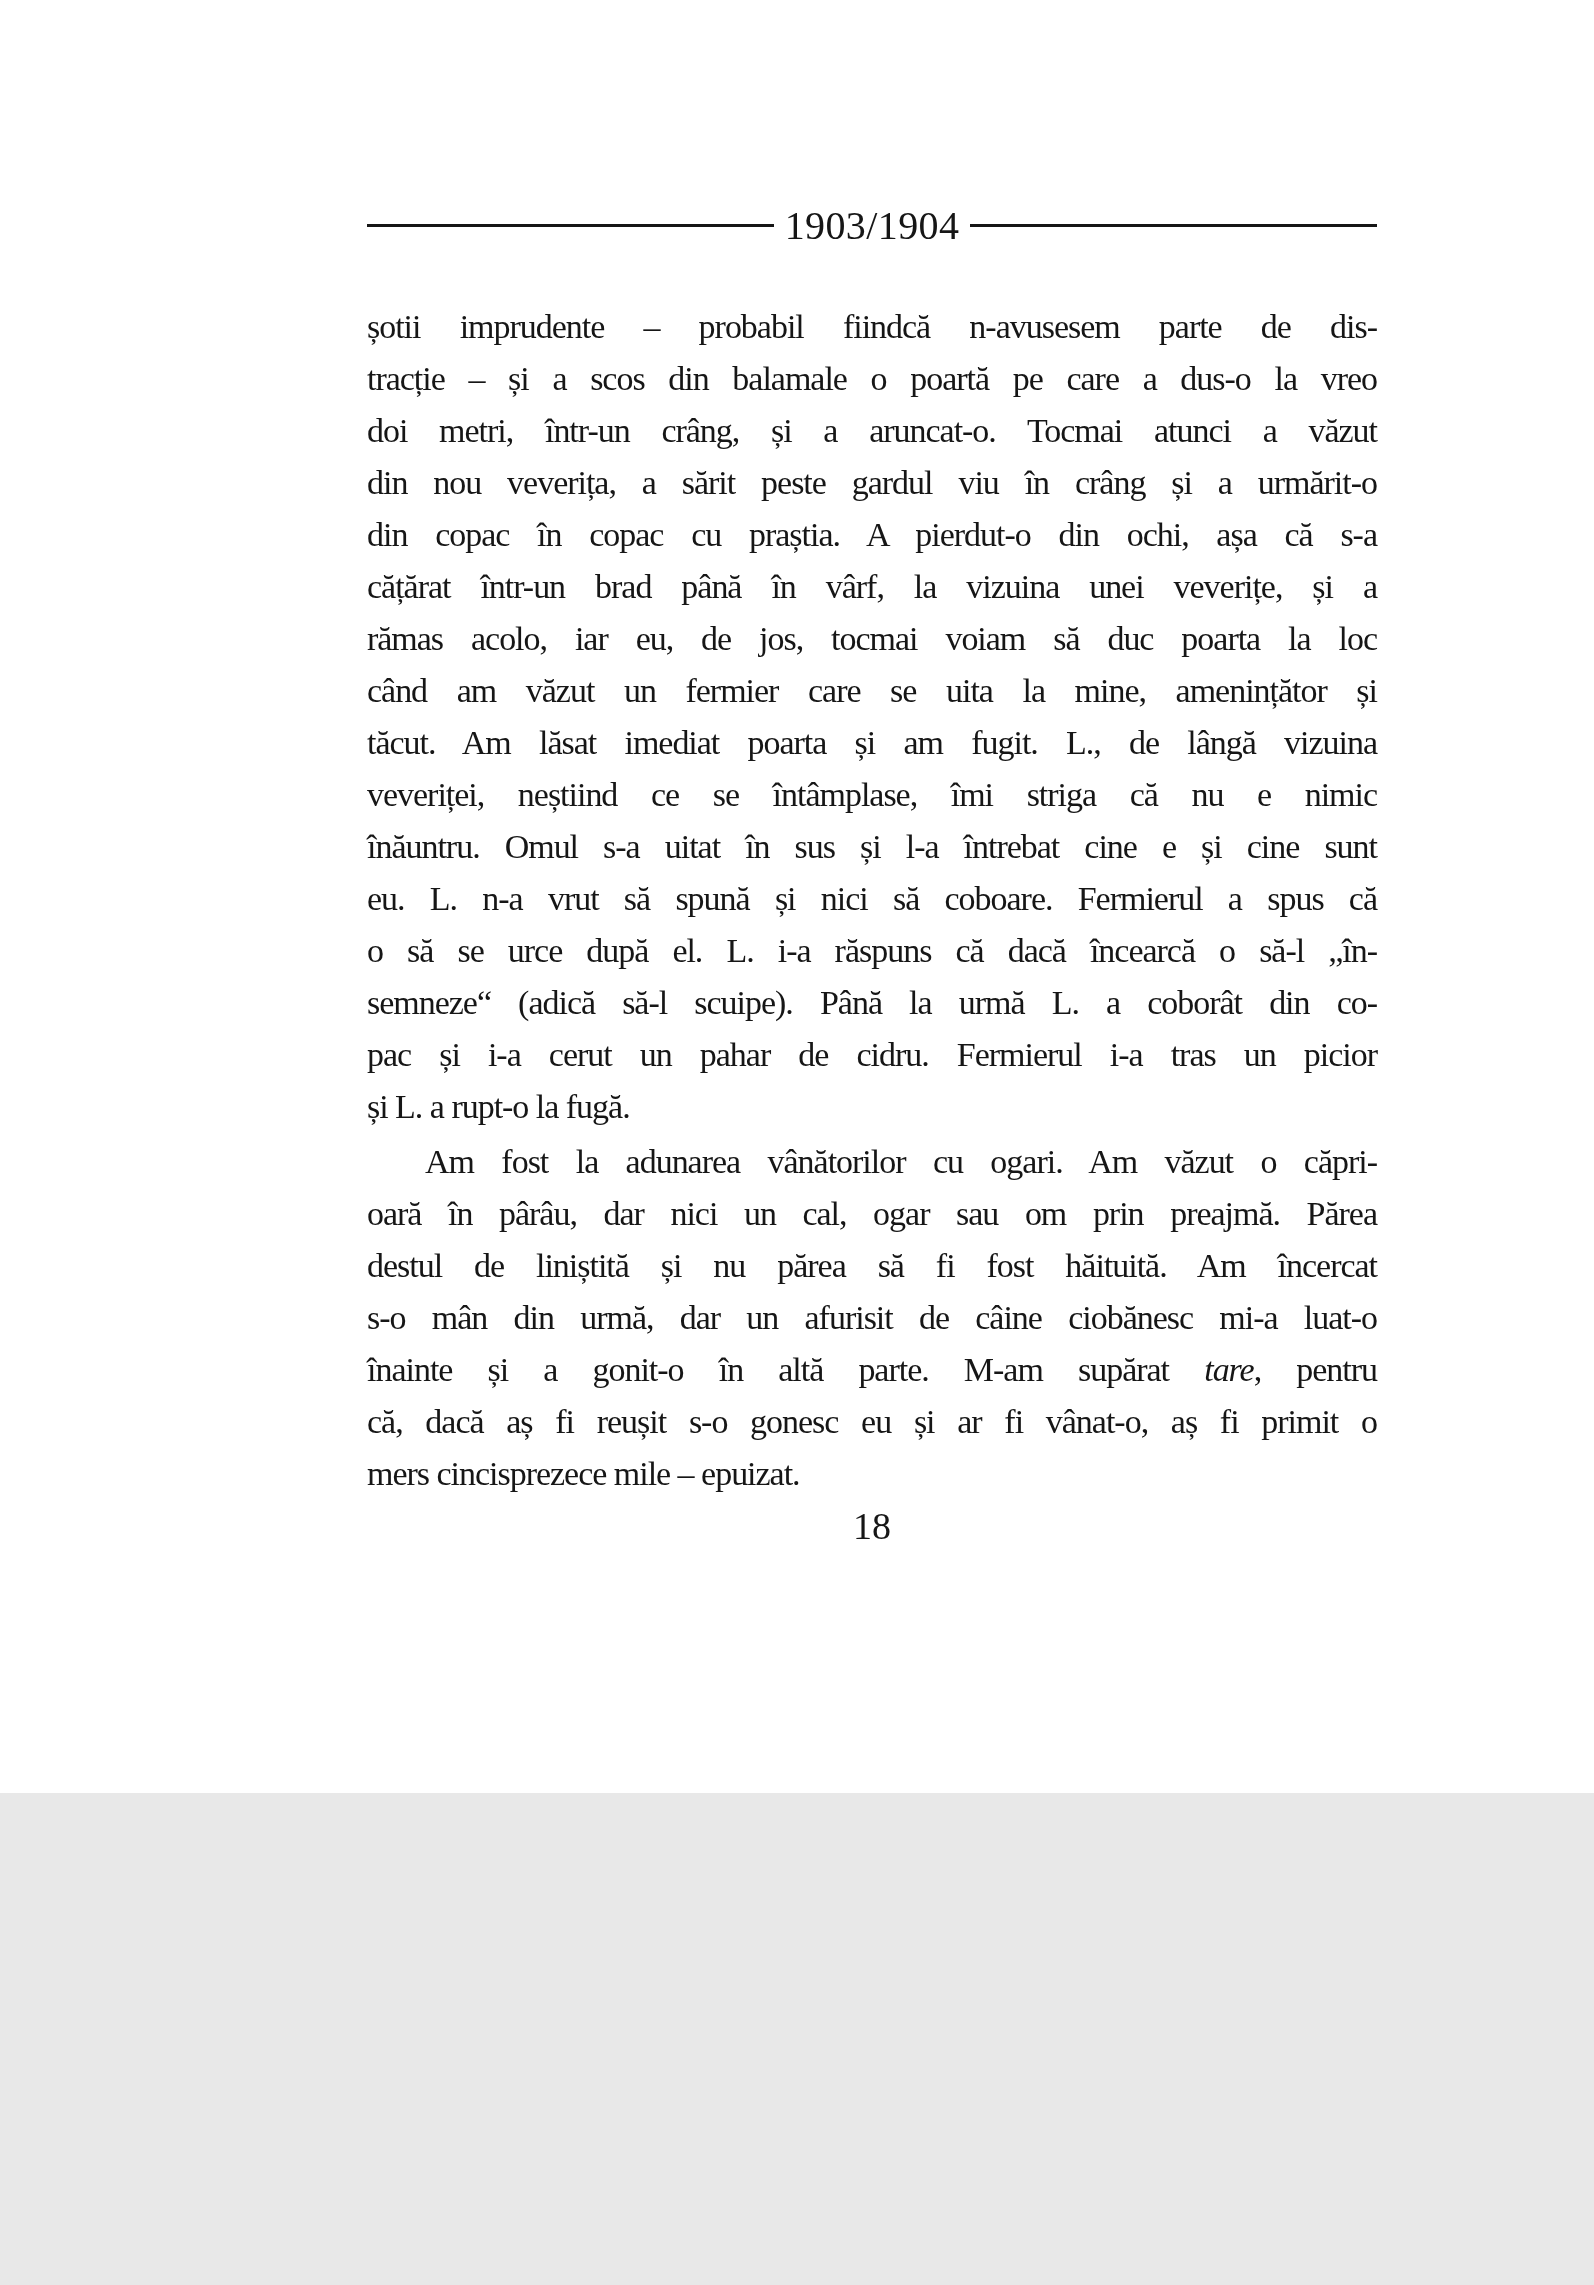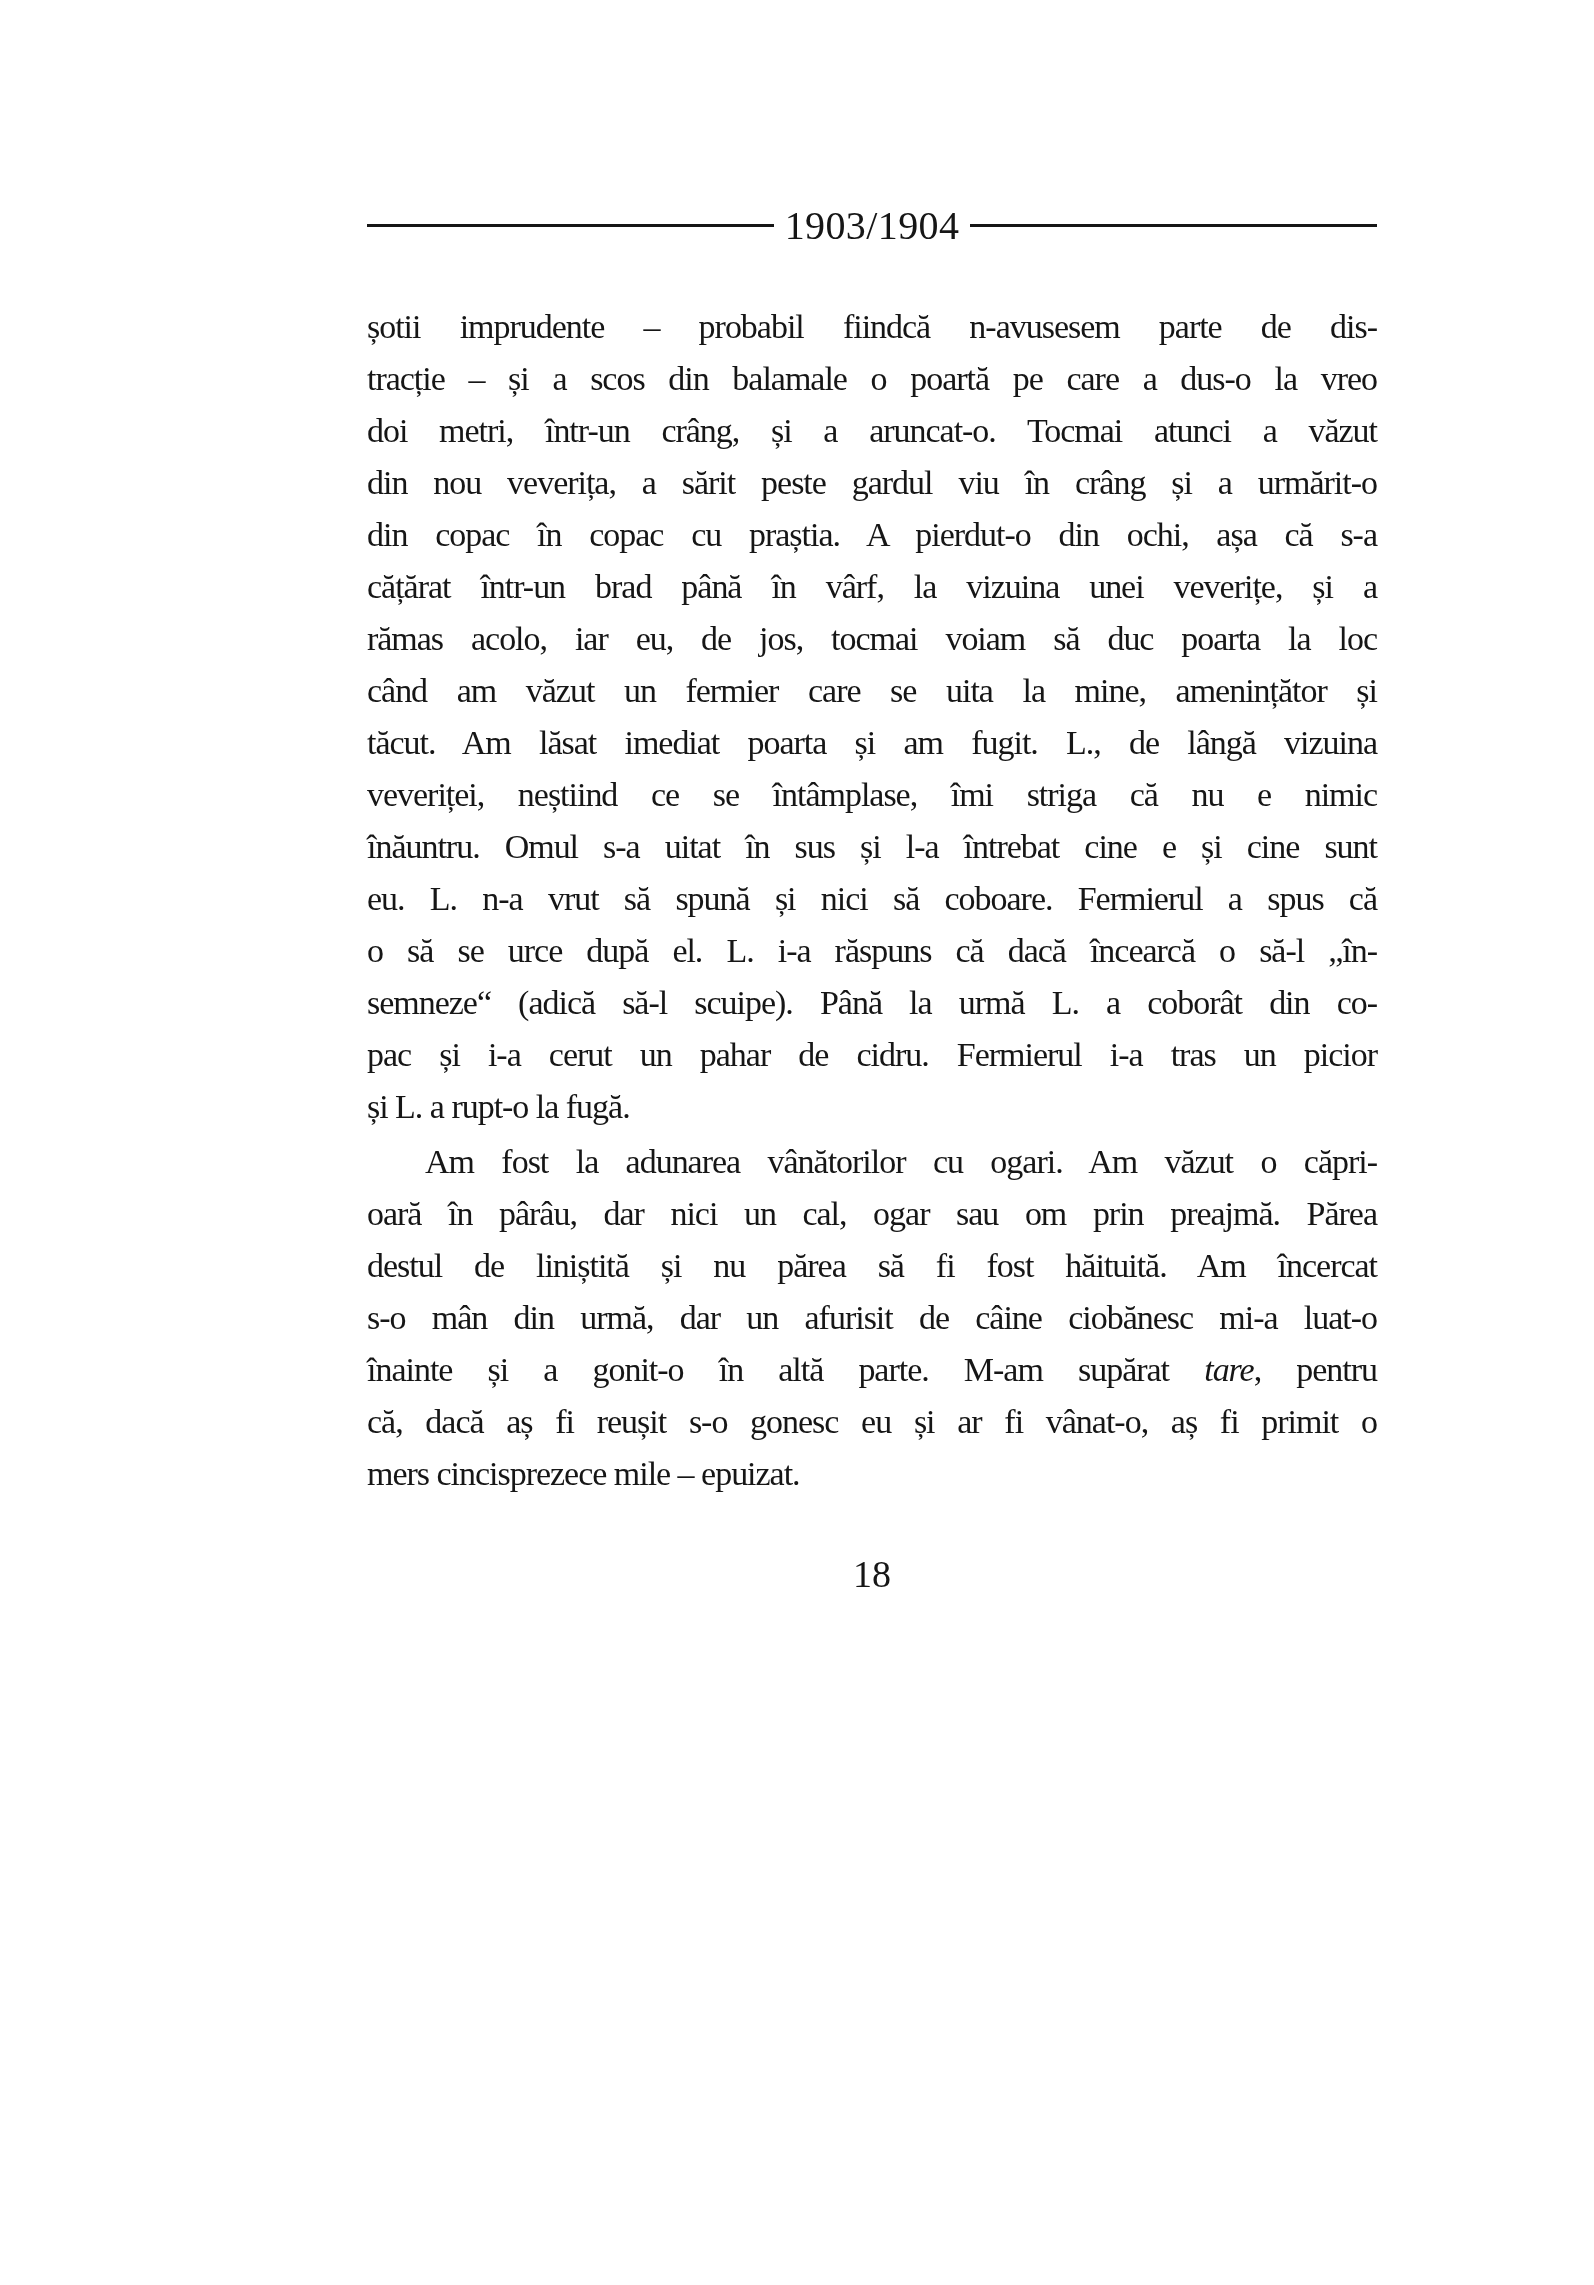--- a/index.html
+++ b/index.html
@@ -1,19 +1,19 @@
 <!DOCTYPE html>
 <html style="font-size:14.4px"><head>
 <meta charset="utf-8">
 <style>
   html, body { margin: 0; padding: 0; background: #e8e8e8; }
   .page {
     position: relative;
     width: 1595px;
-    height: 2285px;
+    height: 1793px;
     background: #ffffff;
     color: #161616;
     font-family: "Liberation Serif", "DejaVu Serif", serif;
     overflow: hidden;
   }
   .text-block {
     margin-left: 367px;
     width: 1010px;
   }
   
@@ -55,21 +55,20 @@
     margin-top: 28px;
     font-size: 36px;
     line-height: 52px;
     font-style: italic;
     text-indent: 58px;
   }
   .entry-date.second { margin-top: 26px; }
   .entry-para { margin-top: 2.7px; }
 
   .folio {
-    margin-top: 48px;
     font-size: 38px;
     line-height: 52px;
     text-align: center;
   }
 </style>
 </head>
 <body>
 
 <div class="page">
   <div class="text-block">

